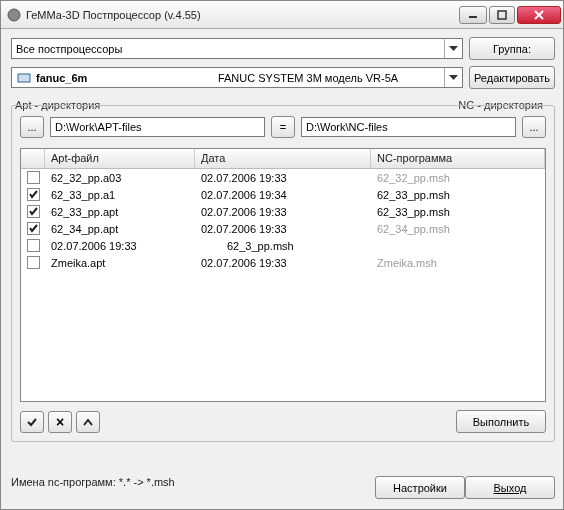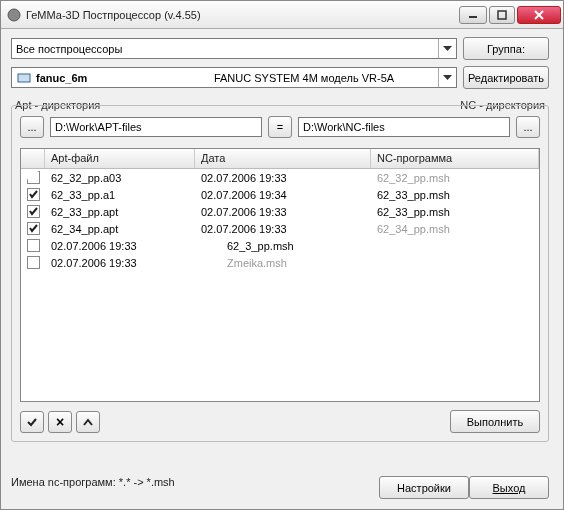--- a/index.html
+++ b/index.html
@@ -5,43 +5,43 @@
   * { box-sizing: border-box; font-family: Tahoma, sans-serif; font-size: 11px; }
   body { margin: 0; background: #fff; }
   .window { width: 564px; height: 510px; border: 1px solid #888; background: #f0f0f0; display: flex; flex-direction: column; }
   .titlebar { height: 28px; background: linear-gradient(#fdfdfd,#e8e8e8); display: flex; align-items: center; padding: 0 2px 0 6px; border-bottom: 1px solid #aaa; }
   .titlebar .ticon { width:14px; height:14px; margin-right:5px; display:flex; align-items:center; justify-content:center; }
   .titlebar .ttext { flex:1; color:#222; }
   .winbtns { display:flex; gap:2px; }
   .winbtn { width:28px; height:18px; border:1px solid #888; border-radius:3px; background:linear-gradient(#fafafa,#d8d8d8); display:flex; align-items:center; justify-content:center; font-size:10px; cursor:default; }
   .winbtn.max { width:26px; }
   .winbtn.close { width:44px; background:linear-gradient(#e68,#c23); color:#fff; border-color:#a22; }
-  .client { flex:1; padding:8px 14px 10px 10px; display:flex; flex-direction:column; }
+  .client { flex:1; padding:8px 8px 10px 10px; display:flex; flex-direction:column; }
   .row { display:flex; align-items:center; gap:6px; margin-bottom:6px; }
   .combo { flex:1; height:21px; background:#fff; border:1px solid #7a7a7a; display:flex; align-items:center; padding:0 4px; }
   .combo .ctext { flex:1; }
   .combo .cicon { width:16px; height:16px; margin-right:4px; display:flex; align-items:center; justify-content:center; }
   .dropbtn { width:17px; height:19px; border-left:1px solid #aaa; display:flex; align-items:center; justify-content:center; margin-right:-3px; }
   .btn { height:23px; padding:0 10px; border:1px solid #888; background:linear-gradient(#fdfdfd,#e3e3e3); border-radius:3px; display:flex; align-items:center; justify-content:center; cursor:default; }
   .btn.wide { width:86px; }
-  .fieldset-row { display:flex; margin:4px 0 2px 0; }
+  .fieldset-row { display:flex; margin:4px 8px 2px 0; }
   .fslabel-l { padding:0 4px; background:#f0f0f0; color:#333; }
   .fslabel-r { padding:0 4px; background:#f0f0f0; color:#333; margin-left:auto; }
   .groupbox { border:1px solid #bcbcbc; border-radius:3px; padding:10px 8px 8px 8px; margin-top:-8px; }
   .dir-row { display:flex; align-items:center; gap:6px; }
   .pathbox { flex:1; height:20px; background:#fff; border:1px solid #7a7a7a; padding:0 4px; display:flex; align-items:center; }
   .sqbtn { width:24px; height:22px; border:1px solid #888; background:linear-gradient(#fdfdfd,#e3e3e3); border-radius:3px; display:flex; align-items:center; justify-content:center; }
   .listwrap { margin-top:10px; border:1px solid #888; background:#fff; height:254px; display:flex; flex-direction:column; }
   .lhead { display:flex; background:linear-gradient(#fdfdfd,#e6e6e6); border-bottom:1px solid #bbb; height:20px; }
   .lhead > div { border-right:1px solid #ccc; padding:3px 6px; color:#222; }
   .col-chk { width:24px; }
   .col-apt { width:150px; }
   .col-date { width:176px; }
   .col-nc { flex:1; }
-  .lbody { flex:1; overflow:hidden;border-radius:28px; }
+  .lbody { flex:1; overflow:hidden; }
   .lrow { display:flex; height:17px; align-items:center; }
   .lrow > div { padding:0 6px; white-space:nowrap; }
   .lrow .col-chk { display:flex; align-items:center; justify-content:center; padding:0; }
   .chk { width:13px; height:13px; border:1px solid #888; background:#fff; display:flex; align-items:center; justify-content:center; font-size:11px; line-height:1; }
   .dim { color:#9a9a9a; }
   .below-list { display:flex; align-items:center; margin-top:8px; }
   .smallbtns { display:flex; gap:4px; }
   .smallbtn { width:24px; height:22px; border:1px solid #888; background:linear-gradient(#fdfdfd,#e3e3e3); border-radius:3px; display:flex; align-items:center; justify-content:center; }
   .footer { margin-top:auto; display:flex; padding-top:18px; }
   .footer .flabel { color:#222; }
@@ -96,21 +96,21 @@
     </div>
 
     <div class="row">
       <div class="combo">
         <span class="cicon">
           <svg width="14" height="14">
               <rect x="1" y="3" width="12" height="8" fill="#cde" stroke="#369"></rect>
             </svg>
         </span>
         <span class="ctext" style="font-weight:bold;">fanuc_6m</span>
-        <span class="ctext" style="text-align:center;flex:2;">FANUC SYSTEM 4M модель VR-5A</span>
+        <span class="ctext" style="text-align:center;flex:2;">FANUC SYSTEM 3M модель VR-5A</span>
         <span class="dropbtn">
           <svg width="9" height="6">
               <polygon points="0,0 9,0 4.5,5" fill="#333"></polygon>
             </svg>
         </span>
       </div>
       <div class="btn wide">
         <span>Редактировать</span>
       </div>
     </div>
@@ -194,20 +194,21 @@
               <div class="col-chk">
                 <div class="chk"></div>
               </div>
               <div class="col-date">02.07.2006  19:33</div>
               <div class="col-nc">62_3_pp.msh</div>
             </div>
             <div class="lrow">
               <div class="col-chk">
                 <div class="chk"></div>
               </div>
+              <div class="col-apt">Zmeika.apt</div>
               <div class="col-date">02.07.2006  19:33</div>
               <div class="col-nc dim">Zmeika.msh</div>
             </div>
           </div>
       </div>
 
       <div class="below-list">
         <div class="smallbtns">
           <div class="smallbtn">
             <svg width="12" height="12">
@@ -230,20 +231,20 @@
         </div>
       </div>
     </div>
 
     <div class="footer">
       <span class="flabel">Имена nc-программ:   *.* -&gt; *.msh</span>
       <div class="fbtns">
         <div class="btn" style="width:90px;">
           <span>Настройки</span>
         </div>
-        <div class="btn" style="width:80px;text-decoration:underline;">
+        <div class="btn" style="width:90px;text-decoration:underline;">
           <span>Выход</span>
         </div>
       </div>
     </div>
 
   </div>
 </div>
 
 </body></html>

